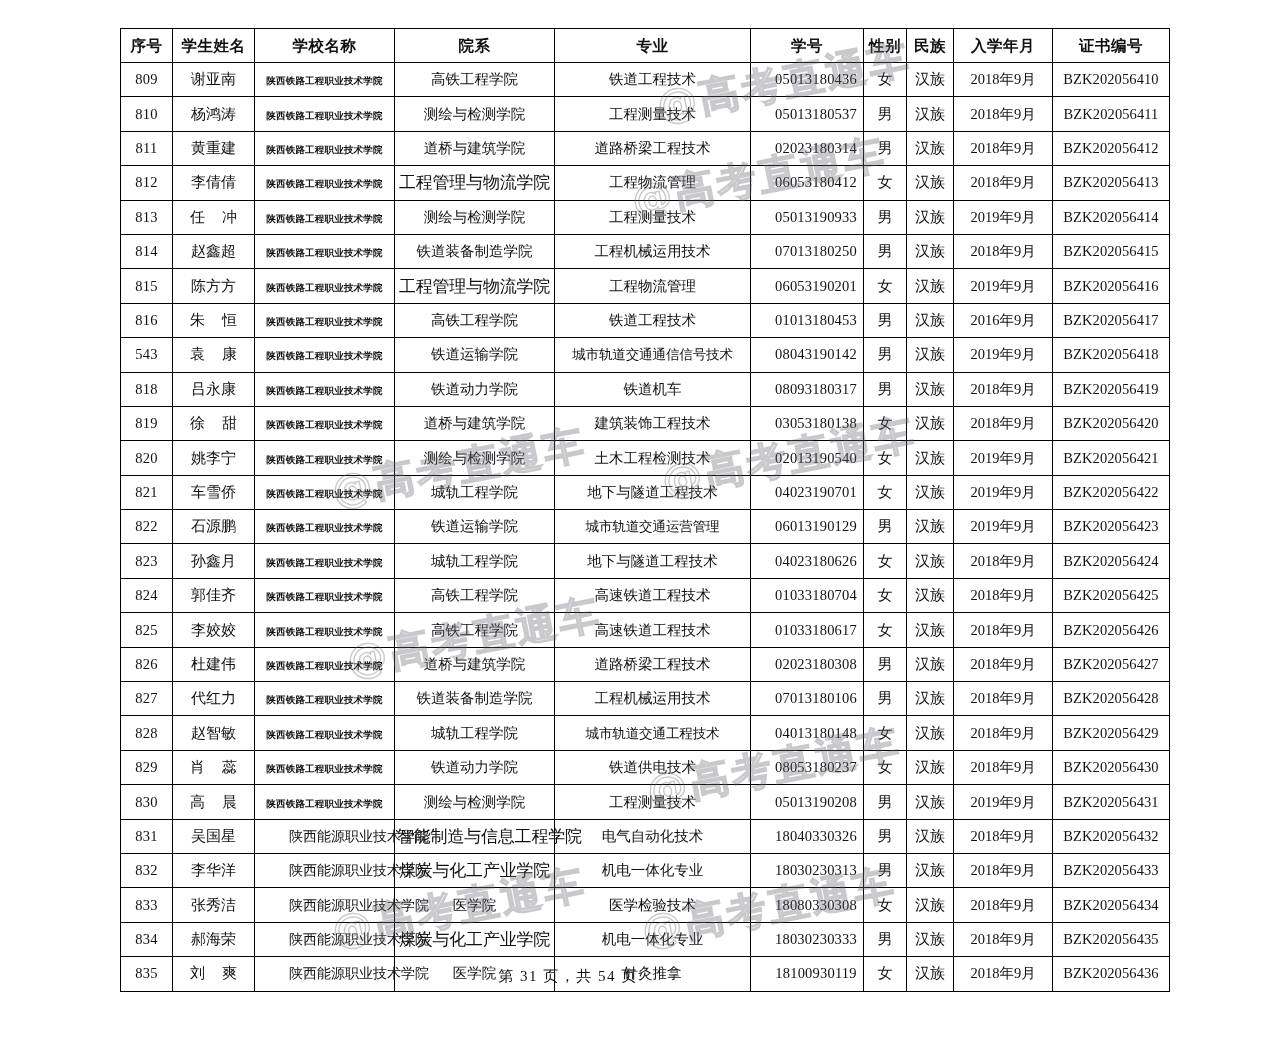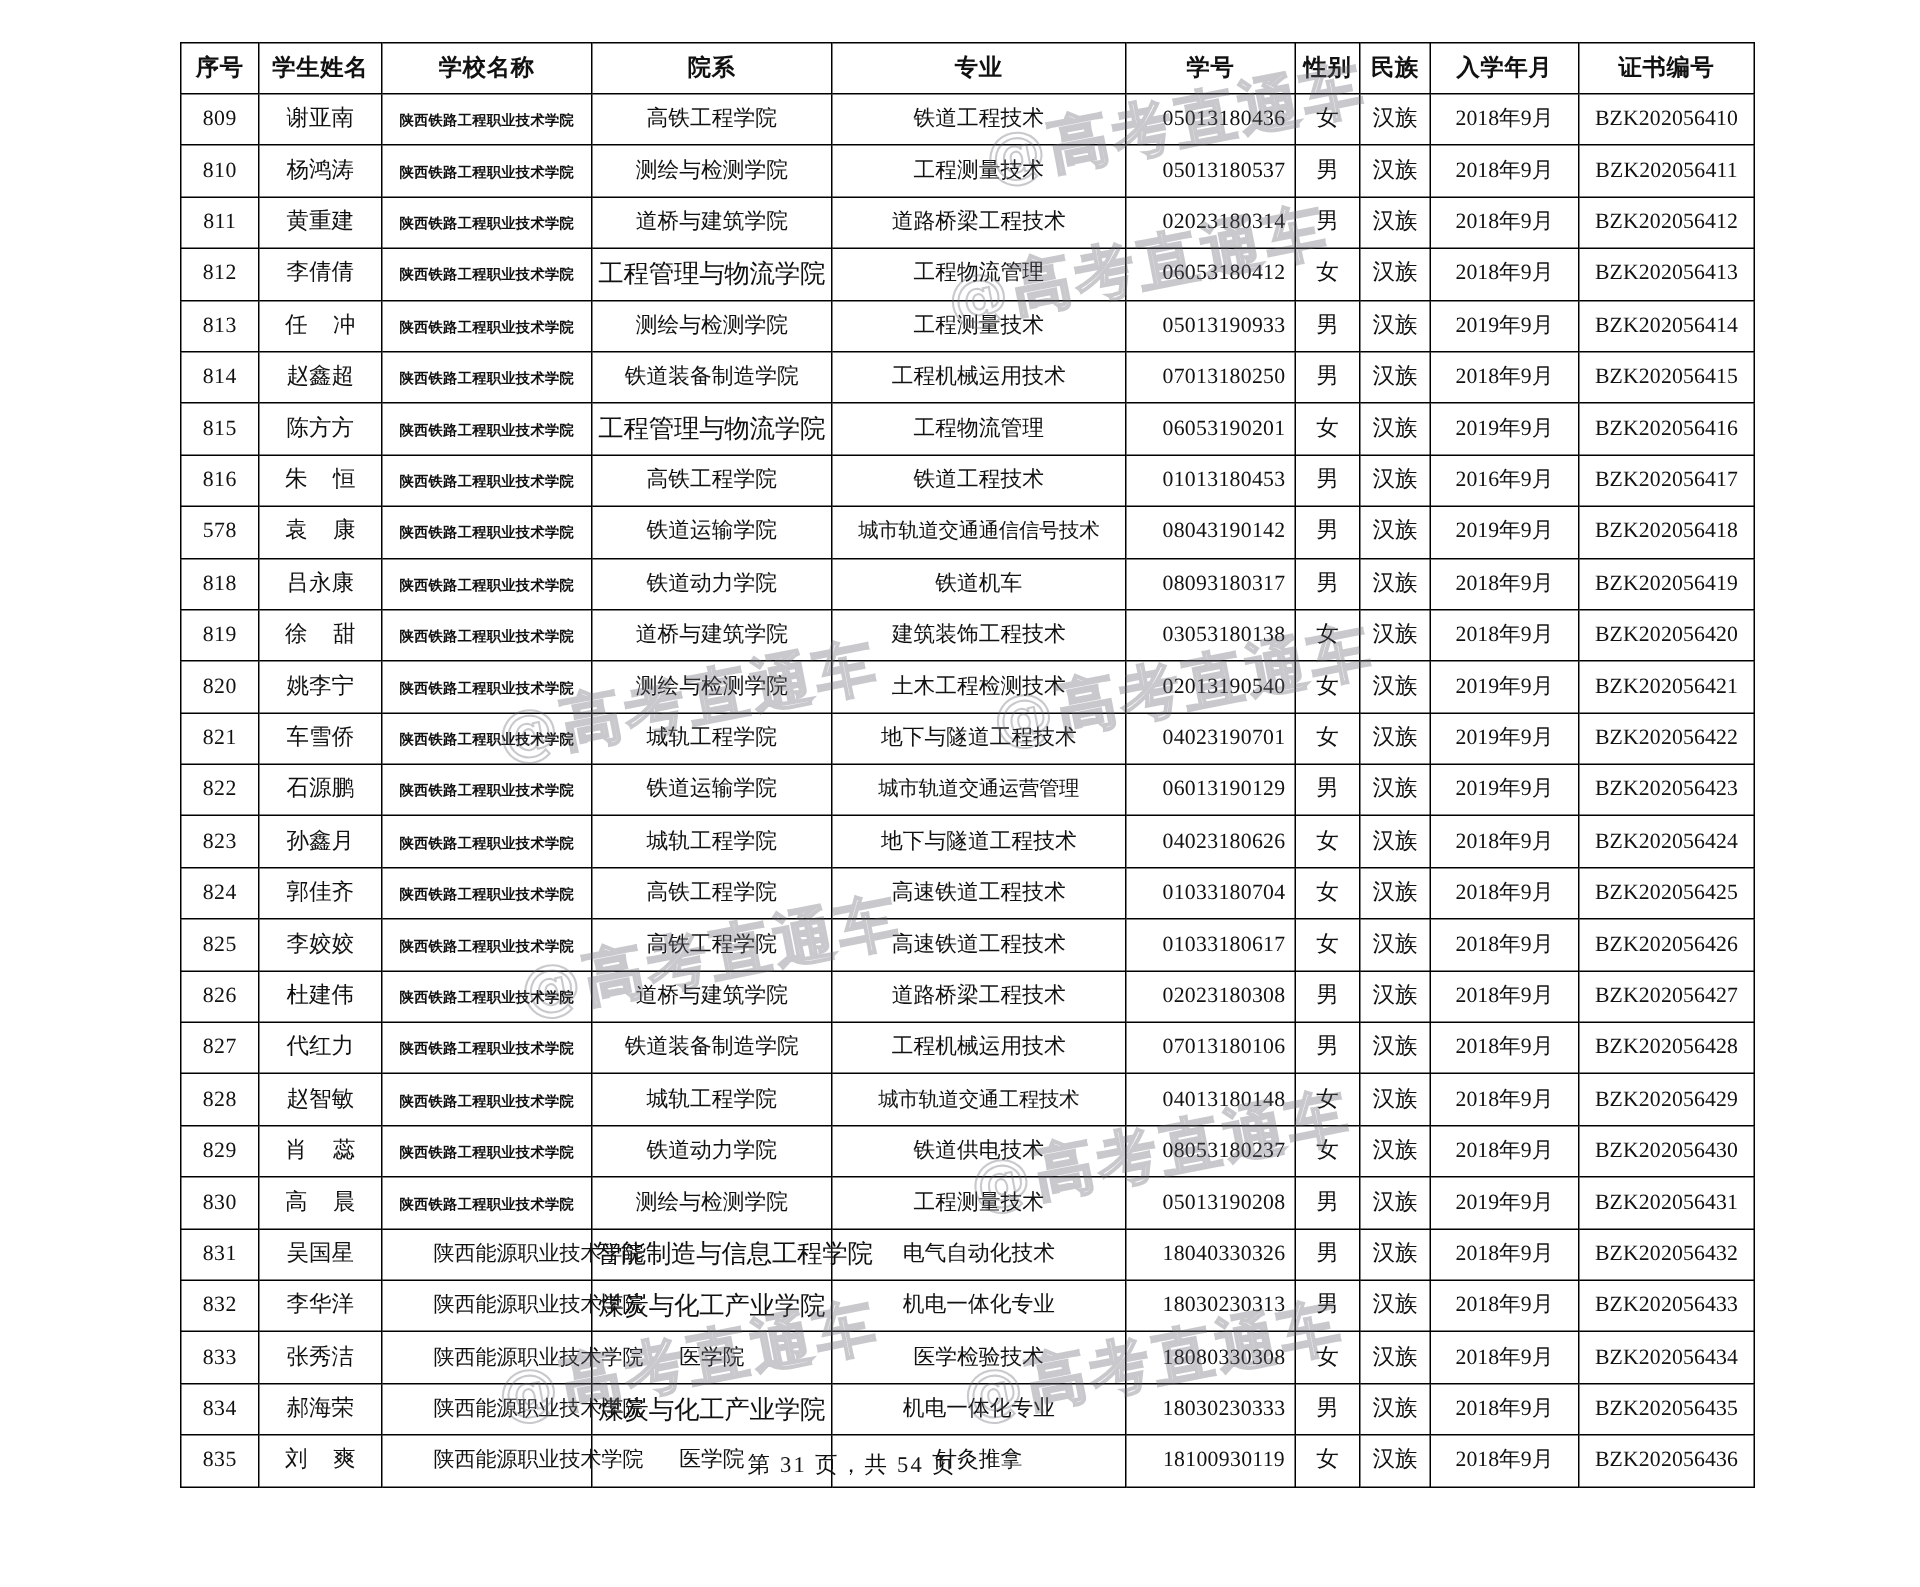--- a/index.html
+++ b/index.html
@@ -245,21 +245,21 @@
           <td><span class="school-sm">陕西铁路工程职业技术学院</span></td>
           <td><span class="dept">高铁工程学院</span></td>
           <td><span class="major">铁道工程技术</span></td>
           <td><span class="sid">01013180453</span></td>
           <td><span class="sex">男</span></td>
           <td><span class="eth">汉族</span></td>
           <td><span class="enter">2016年9月</span></td>
           <td><span class="cert">BZK202056417</span></td>
         </tr>
         <tr>
-          <td><span class="idx">578</span></td>
+          <td><span class="idx">543</span></td>
           <td><span class="name spaced">袁<span class="gap"></span>康</span></td>
           <td><span class="school-sm">陕西铁路工程职业技术学院</span></td>
           <td><span class="dept">铁道运输学院</span></td>
           <td><span class="major-sm">城市轨道交通通信信号技术</span></td>
           <td><span class="sid">08043190142</span></td>
           <td><span class="sex">男</span></td>
           <td><span class="eth">汉族</span></td>
           <td><span class="enter">2019年9月</span></td>
           <td><span class="cert">BZK202056418</span></td>
         </tr>

